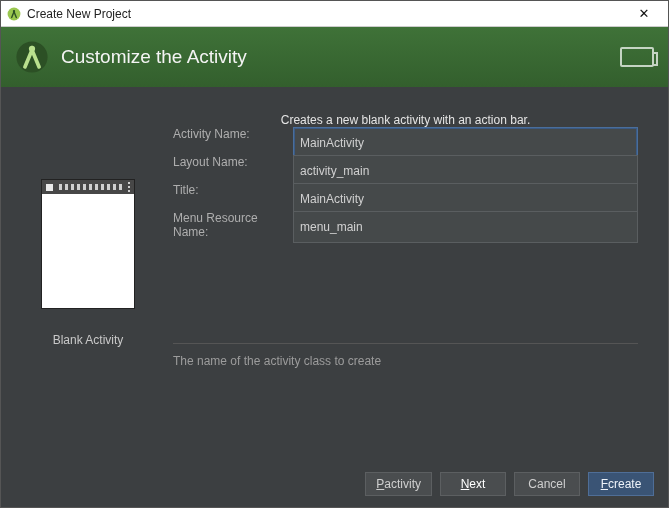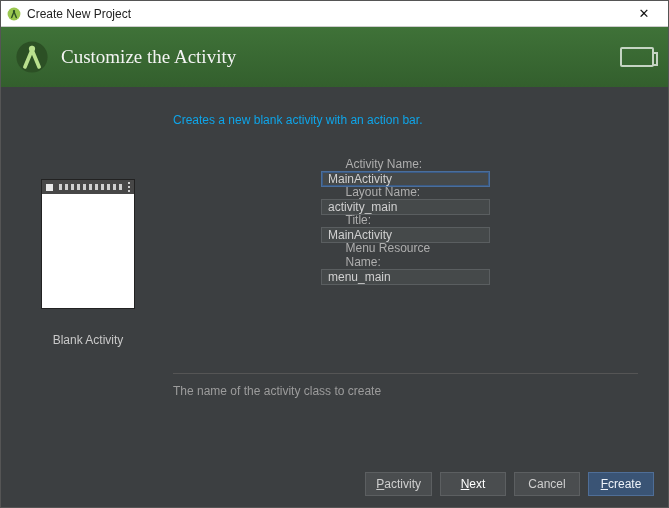--- a/index.html
+++ b/index.html
@@ -2,39 +2,39 @@
 <html><head>
 <meta charset="utf-8">
 <style>
   * { box-sizing: border-box; margin: 0; padding: 0; }
   html, body { width: 669px; height: 508px; font-family: "Segoe UI", Arial, sans-serif; font-size: 12px; background: #3c3f41; color: #bbbbbb; overflow: hidden; }
   .window { width: 669px; height: 508px; border: 1px solid #555; display: flex; flex-direction: column; background: #3c3f41; }
   .titlebar { height: 26px; background: #fff; color: #000; display: flex; align-items: center; padding: 0 6px; border-bottom: 1px solid #ccc; }
   .titlebar .icon { width: 14px; height: 14px; margin-right: 6px; }
   .titlebar .title { flex: 1; font-size: 12px; color: #222; }
   .titlebar .close { width: 36px; text-align: center; font-size: 13px; color: #111; cursor: default; }
-  .header { height: 60px; background: #3b6b35; background: linear-gradient(#3f7238, #335f2d); display: flex; align-items: center; padding: 0 14px; color: #fff; font-family: Liberation Serif, serif; }
+  .header { height: 60px; background: #3b6b35; background: linear-gradient(#3f7238, #335f2d); display: flex; align-items: center; padding: 0 14px; color: #fff; }
   .header .logo { width: 34px; height: 34px; margin-right: 12px; }
   .header .heading { font-size: 19px; font-weight: 400; color: #f4f4f4; }
   .header .spacer { flex: 1; }
   .header .devicon { width: 34px; height: 20px; border: 2px solid #d5e0d3; border-radius: 2px; position: relative; opacity: .9; }
   .header .devicon::after { content:""; position:absolute; right:-6px; top:3px; width:4px; height:10px; border:2px solid #d5e0d3; border-left:none; }
   .body { flex: 1; display: flex; padding: 20px 12px 0 12px; }
   .left { width: 150px; display: flex; flex-direction: column; align-items: center; padding-top: 72px; }
   .phone { width: 94px; height: 130px; background:#2f3133; border:1px solid #222; display:flex; flex-direction:column; }
   .phone .statusbar { height: 14px; background:#474747; display:flex; align-items:center; padding:0 4px; gap:3px; }
   .phone .sb-sq { width:7px; height:7px; background:#e9e9e9; }
   .phone .sb-wave { flex:1; height:6px; background: repeating-linear-gradient(90deg,#cfcfcf 0 3px,transparent 3px 6px); margin:0 3px; }
   .phone .sb-dots { width:2px; height:10px; background: linear-gradient(#cfcfcf 0 2px,transparent 2px 4px,#cfcfcf 4px 6px,transparent 6px 8px,#cfcfcf 8px 10px); }
   .phone .screen { flex:1; background:#fff; }
   .left .caption { margin-top: 24px; color:#c9c9c9; font-size:12px; }
   .right { flex:1; display:flex; flex-direction:column; padding: 6px 18px 0 10px; }
-  .desc { color:#0ea5e9; margin-bottom: 30px; font-size:12px; }
+  .desc { color:#e5e5e5; font-size:12px;text-align:center; }
   .form { display:flex; flex-direction:column; gap:6px; }
-  .row { display:flex; align-items:center; height:22px;flex-direction:column; }
+  .row { display:flex; align-items:flex-start; height:22px; }
   .row label { width:120px; color:#aeaeae; font-size:12px; }
   .row input { flex:1; height:32px; background:#45494a; border:1px solid #5a5e60; color:#d0d0d0; padding:0 6px; font-size:12px; }
   .row input.sel { border:1px solid #4a6e9b; box-shadow: 0 0 0 1px #3a5a84 inset; }
   .hr { height:1px; background:#555; margin-top: 110px; }
   .hint { color:#9c9c9c; font-size:12px; margin-top:10px; }
   .footer { height:46px; display:flex; align-items:center; justify-content:flex-end; gap:8px; padding:0 14px; }
   .btn { min-width:66px; height:24px; background:#4a4d4f; border:1px solid #5c5f61; color:#cfcfcf; font-size:12px; display:flex; align-items:center; justify-content:center; padding:0 10px; cursor:default; }
   .btn.disabled { color:#ffffff; }
   .btn.primary { background:#3a5475; border:1px solid #4f6e97; color:#eef3f9; }
   .btn .u { text-decoration: underline; }

